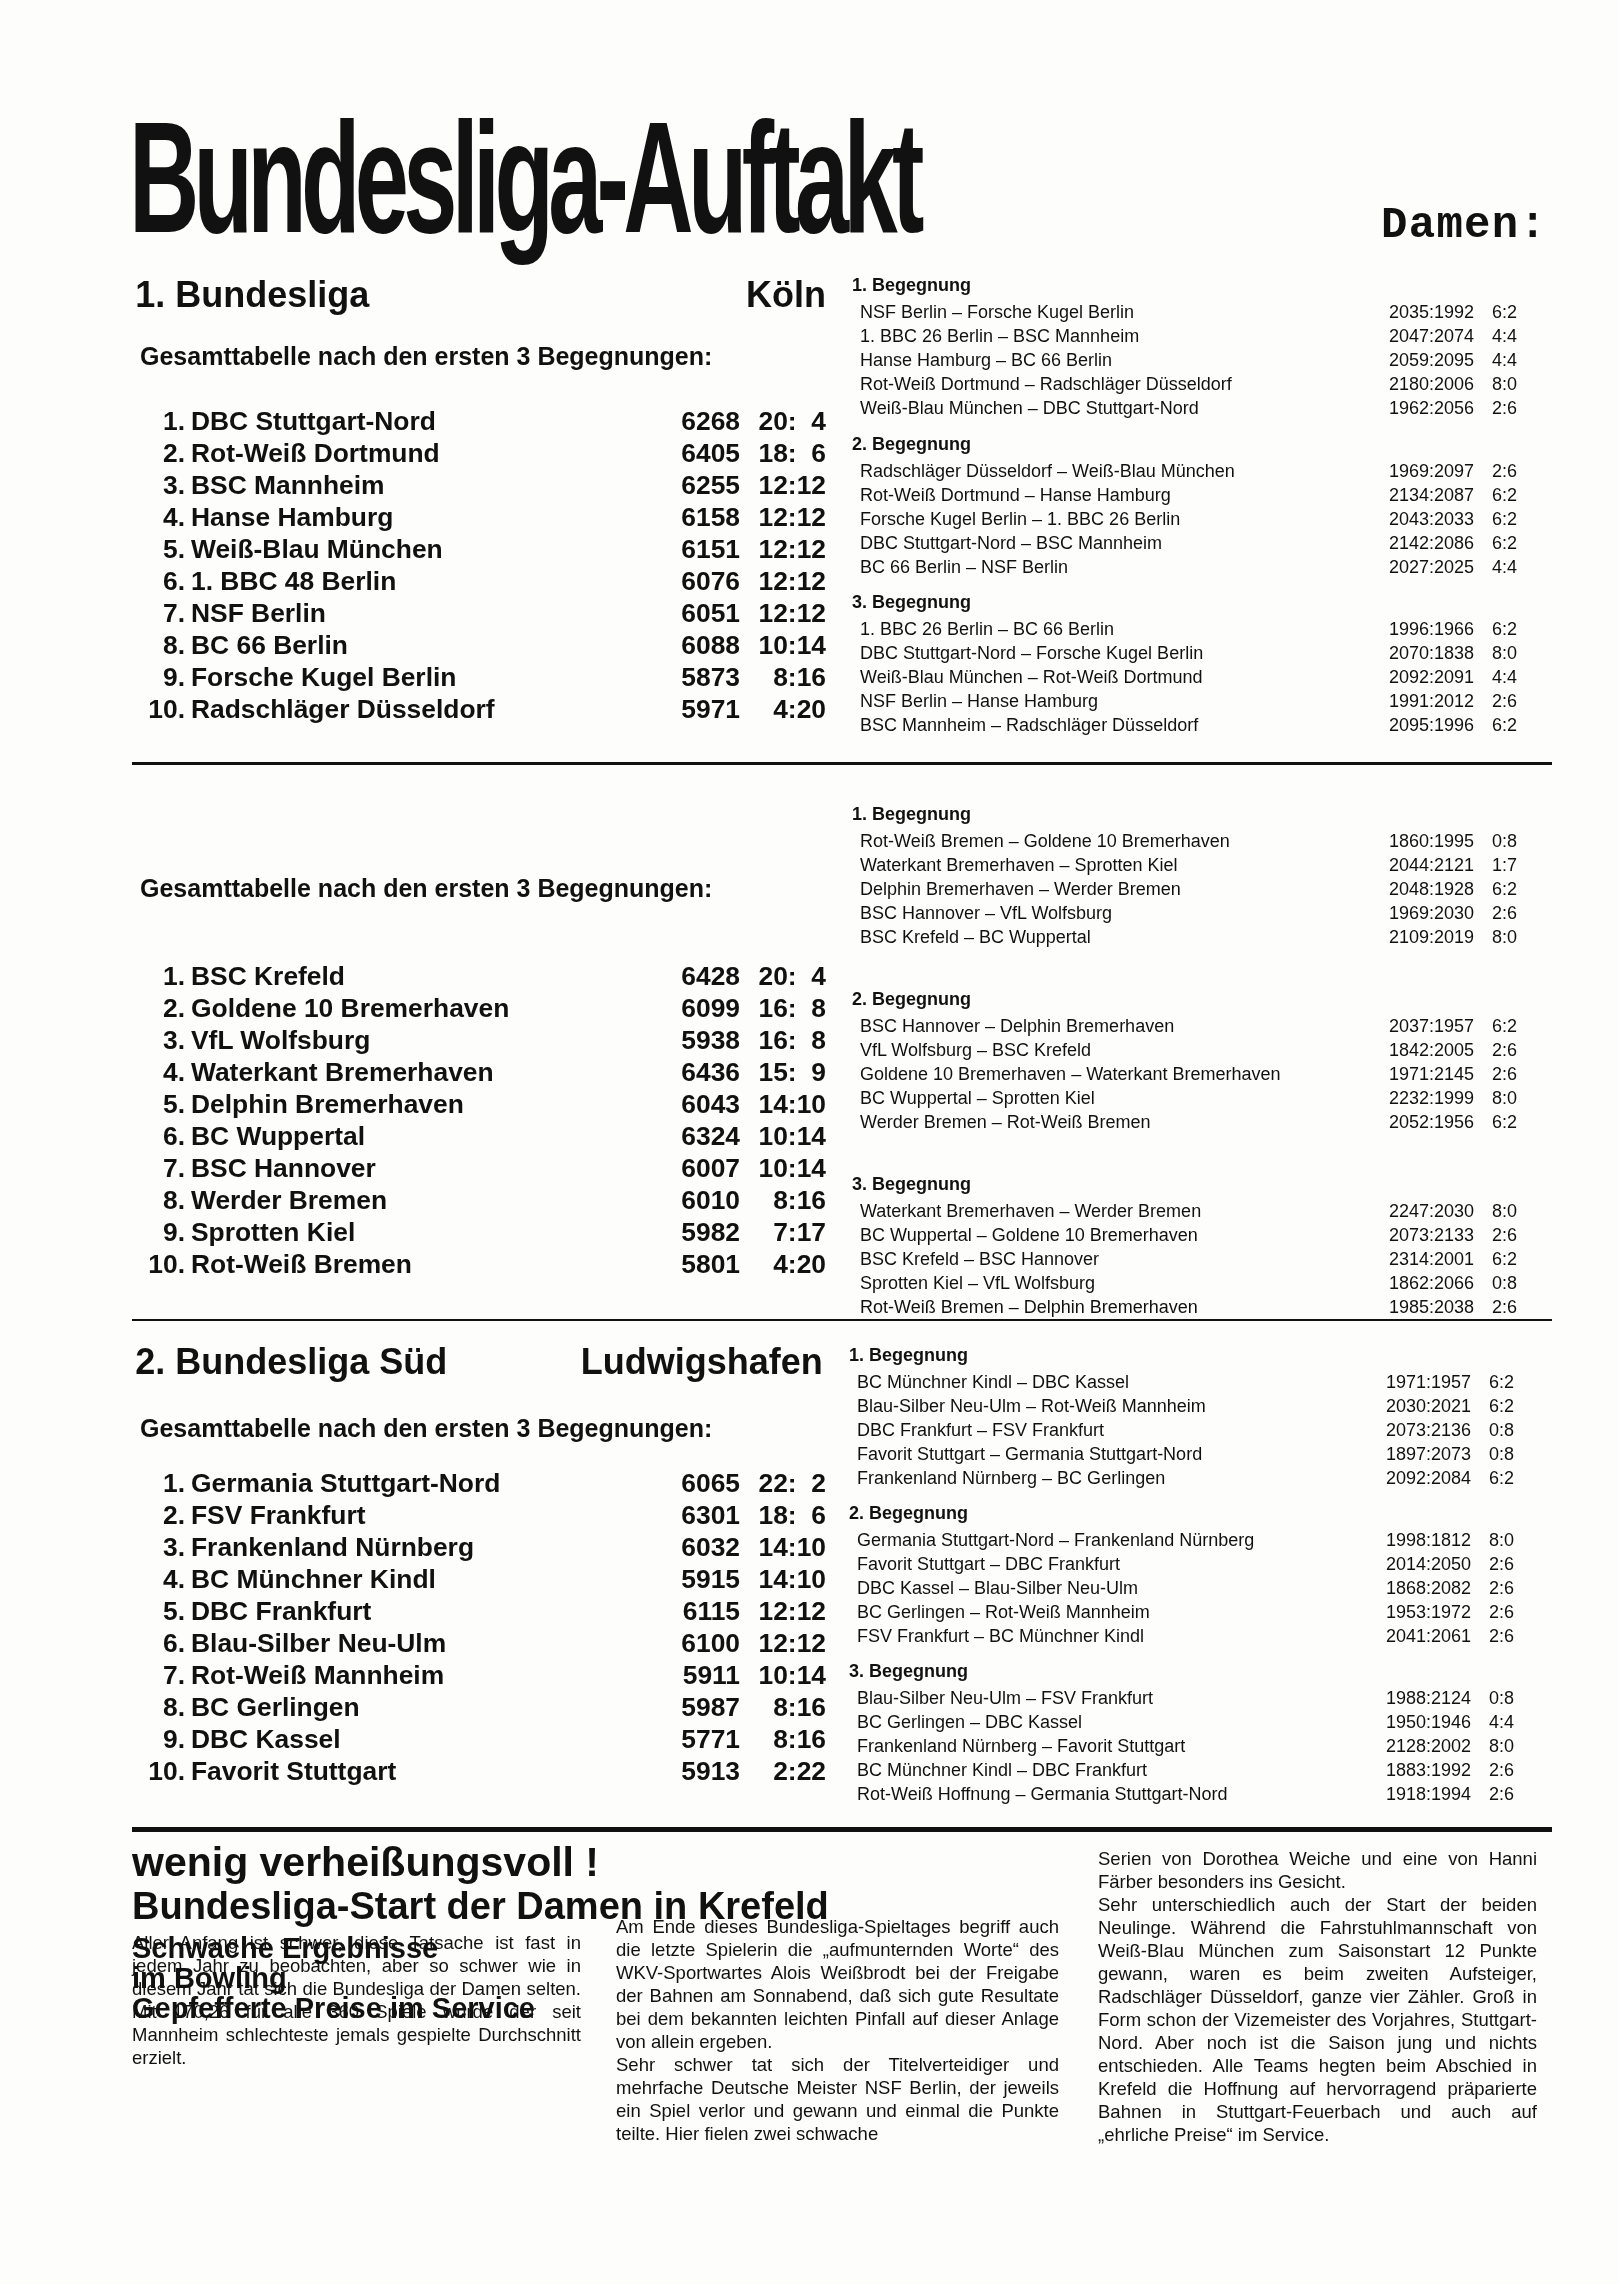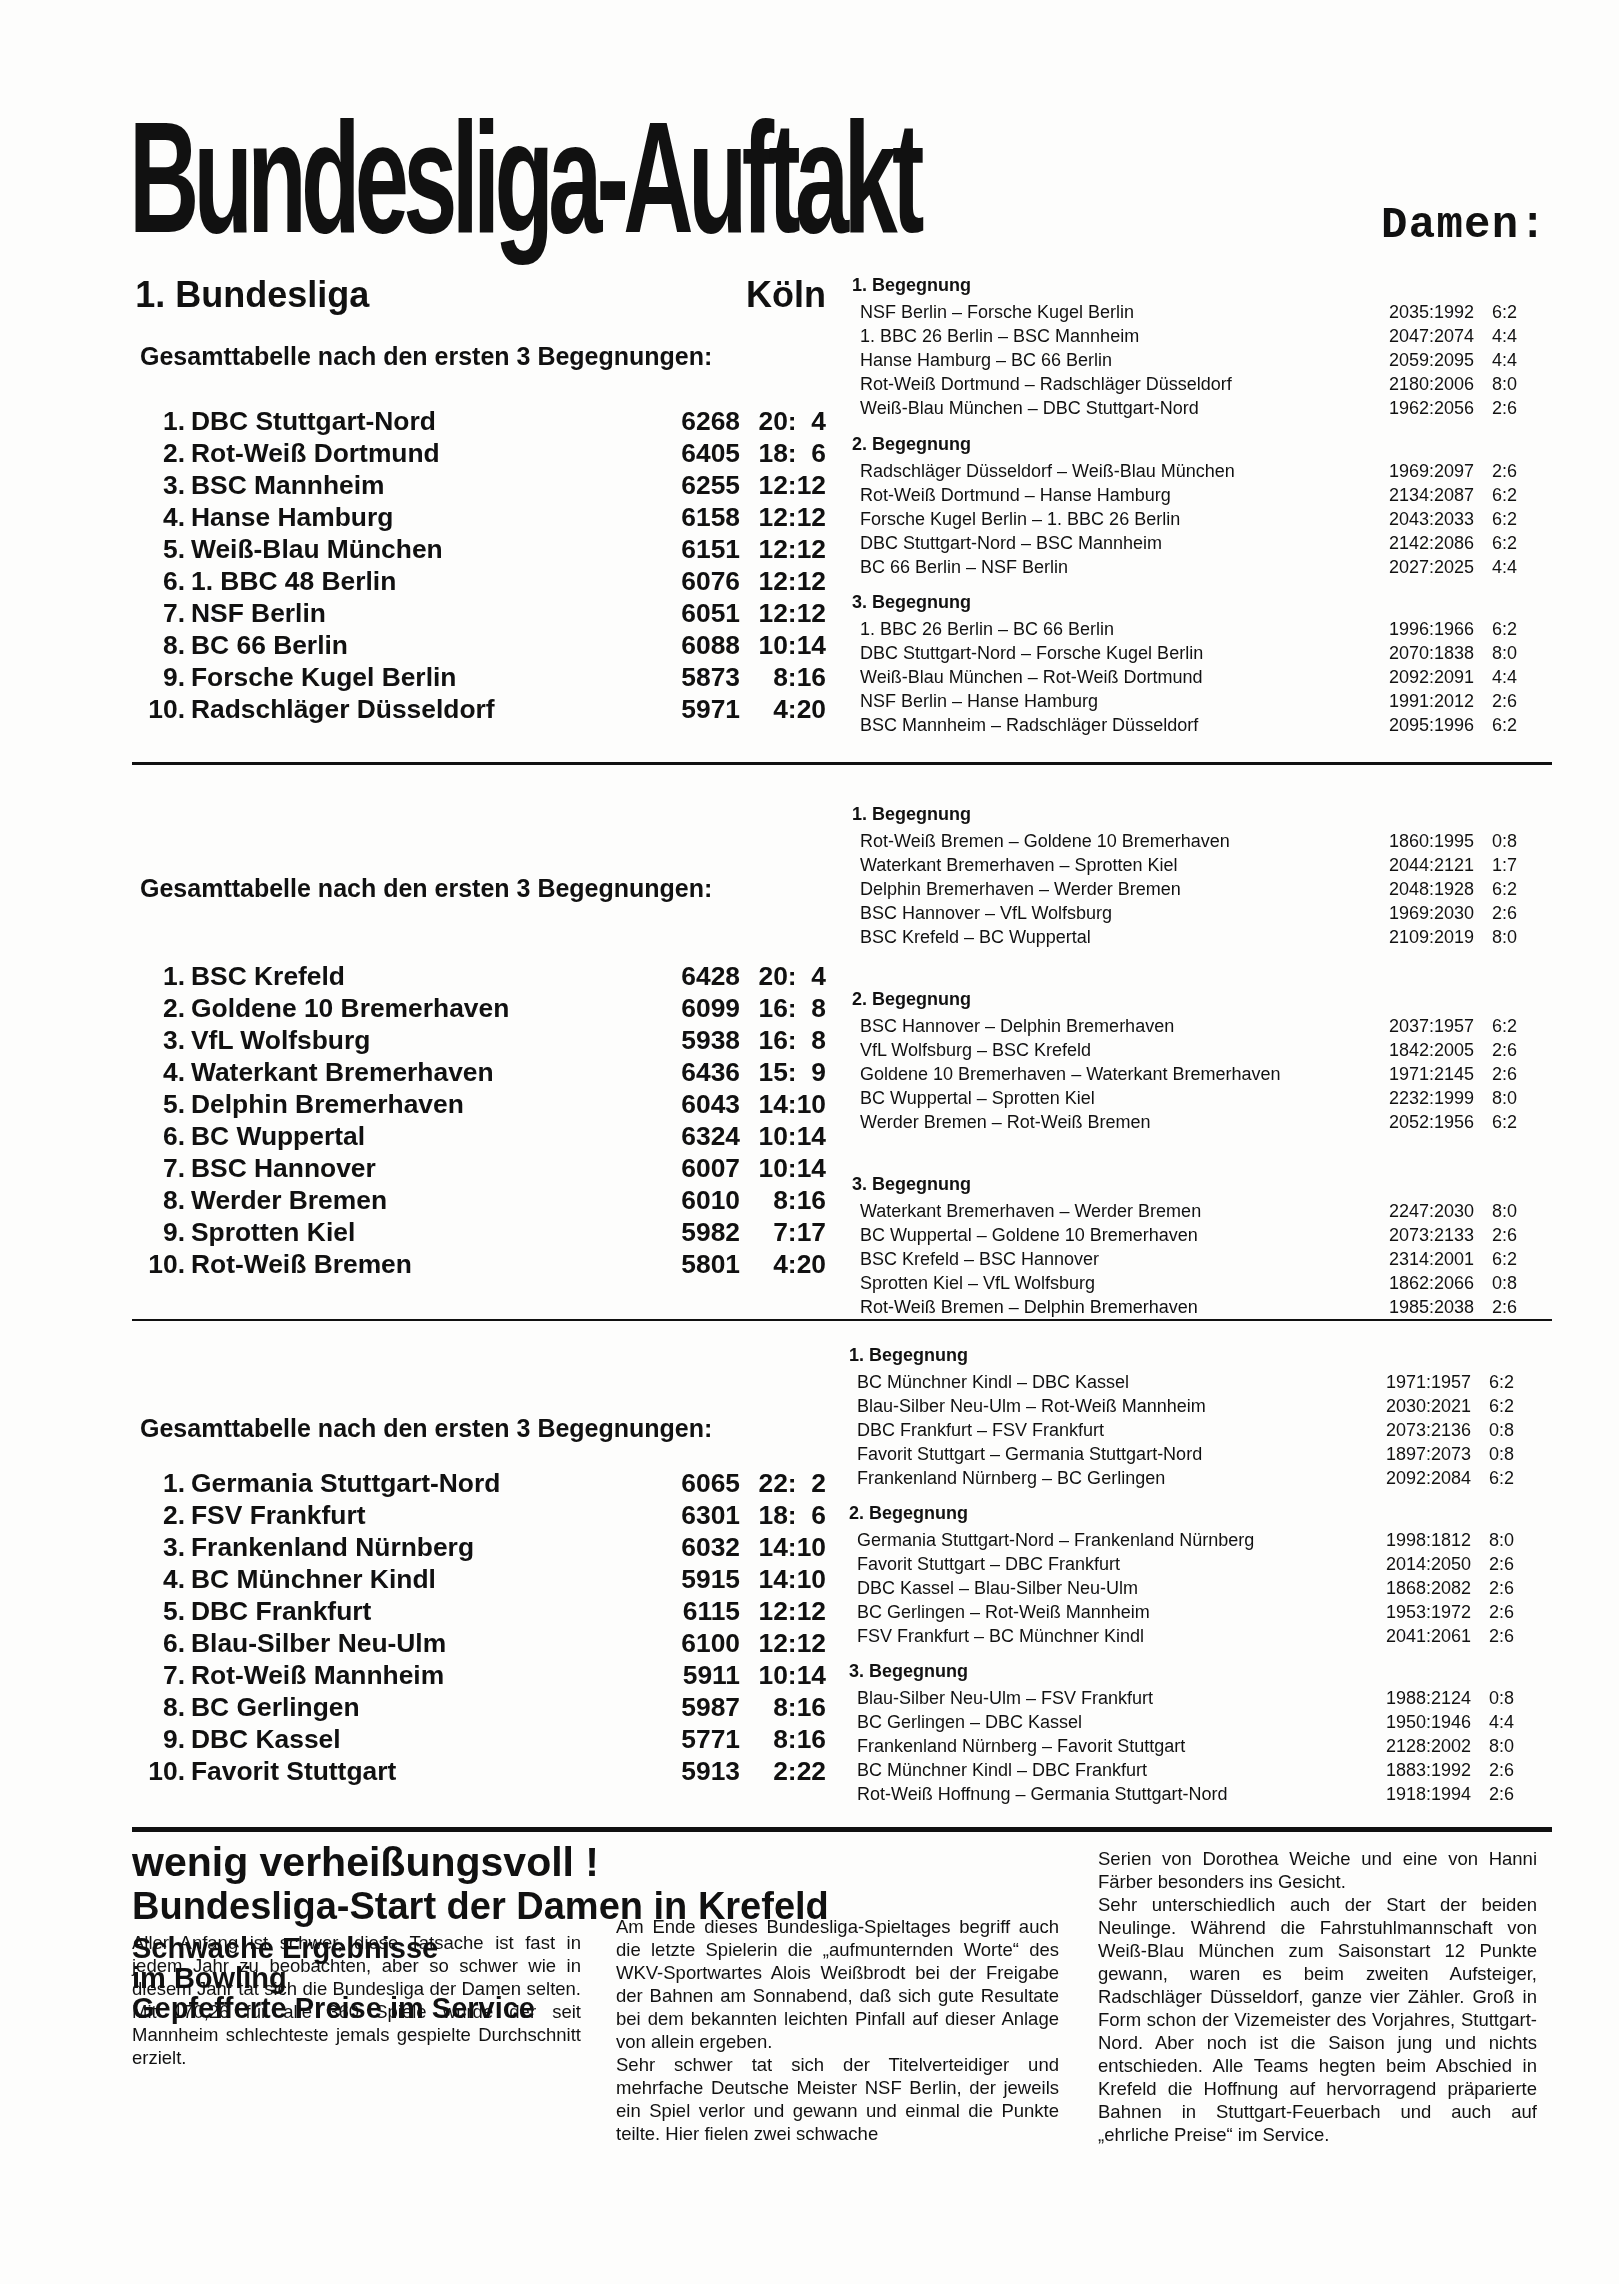--- a/index.html
+++ b/index.html
@@ -333,20 +333,24 @@
       <div class="res-row">
         <span class="match">Rot-Weiß Bremen – Delphin Bremerhaven</span>
         <span class="pins">1985:2038</span>
         <span class="pts">2:6</span>
       </div>
     </div>
 </div>
 <div class="divider" style="top:1319px;height:2px;"></div>
 
 <div class="section" style="top:1341px;height:462px;">
+  <div class="league" style="top:0;height:46px;">
+    <div class="league-title">2. Bundesliga Süd</div>
+    <div class="league-venue" style="right:3.3px;">Ludwigshafen</div>
+  </div>
   <div class="subtitle" style="top:73px;">Gesamttabelle nach den ersten 3 Begegnungen:</div>
   <div class="standings" style="top:126px;">
       <div class="st-row">
         <span class="rank">1.</span>
         <span class="team">Germania Stuttgart-Nord</span>
         <span class="pins">6065</span>
         <span class="pts">22:  2</span>
       </div>
       <div class="st-row">
         <span class="rank">2.</span>

